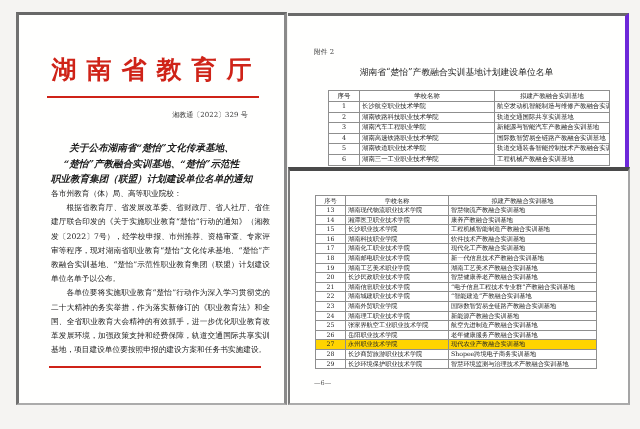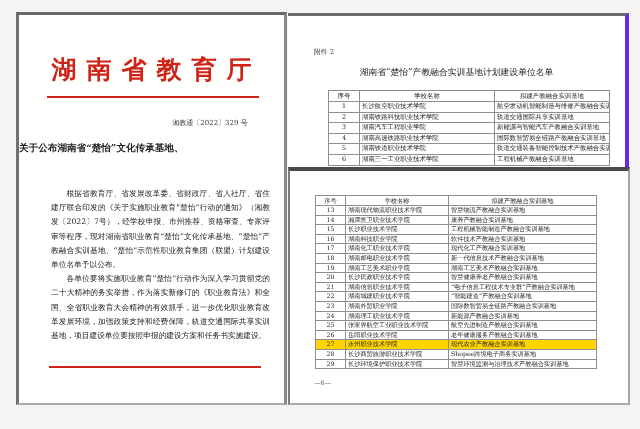--- a/index.html
+++ b/index.html
@@ -22,25 +22,25 @@
   .agency{
     position:absolute;top:41px;left:0;right:0;text-align:center;
     font-size:25px;font-weight:700;letter-spacing:10px;padding-left:10px;
     color:var(--red);white-space:nowrap;line-height:28px;
   }
   .redline{position:absolute;height:2px;background:var(--red);}
   .redline-top{top:81px;left:28px;width:212px;}
   .redline-bottom{top:351px;left:30px;width:212px;height:1.6px;}
   .doc-number{
     position:absolute;top:96px;left:0;right:0;text-align:center;
-    padding-left:117px;font-size:7px;color:#3a3a3a;line-height:9px;margin-top:8px;
+    padding-left:117px;font-size:7px;color:#3a3a3a;line-height:9px;
   }
   .notice-title{
-    position:absolute;top:125px;left:0;right:0;
-    font-size:9.6px;font-weight:700;line-height:15.5px;color:#1d1d1d;
+    position:absolute;top:125px;left:0;right:0;text-align:center;
+    font-size:9.6px;font-weight:700;line-height:15.5px;color:#1d1d1d;font-style:italic;
   }
   .notice-body{
     position:absolute;top:172px;left:32px;width:219px;
     font-size:7.7px;line-height:14.2px;text-align:justify;text-justify:inter-ideograph;
     color:#222;
   }
   .notice-body p{margin:0;text-indent:2em;}
   .notice-body p.salutation{text-indent:0;}
 
   
@@ -85,22 +85,25 @@
 </style>
 </head>
 <body style="--red: #cf2318; --hl: #ffd400;">
 
 <div class="page page-notice">
   <div class="agency">湖南省教育厅</div>
   <div class="redline redline-top"></div>
   <div class="doc-number">湘教通〔2022〕329 号</div>
   <div class="notice-title">
     <div>关于公布湖南省“楚怡”文化传承基地、</div>
+    <div>“楚怡”产教融合实训基地、“楚怡”示范性</div>
+    <div>职业教育集团（联盟）计划建设单位名单的通知</div>
   </div>
   <div class="notice-body">
+    <p class="salutation">各市州教育（体）局、高等职业院校：</p>
     <p>根据省教育厅、省发展改革委、省财政厅、省人社厅、省住建厅联合印发的《关于实施职业教育“楚怡”行动的通知》（湘教发〔2022〕7号），经学校申报、市州推荐、资格审查、专家评审等程序，现对湖南省职业教育“楚怡”文化传承基地、“楚怡”产教融合实训基地、“楚怡”示范性职业教育集团（联盟）计划建设单位名单予以公布。</p>
     <p>各单位要将实施职业教育“楚怡”行动作为深入学习贯彻党的二十大精神的务实举措，作为落实新修订的《职业教育法》和全国、全省职业教育大会精神的有效抓手，进一步优化职业教育改革发展环境，加强政策支持和经费保障，轨道交通国际共享实训基地，项目建设单位要按照申报的建设方案和任务书实施建设。</p>
   </div>
   <div class="redline redline-bottom"></div>
 </div>
 
 <div class="page page-attach1">
   <div class="attach-label">附件 2</div>
   <div class="attach-title">湖南省“楚怡”产教融合实训基地计划建设单位名单</div>
   <table class="t-top">

